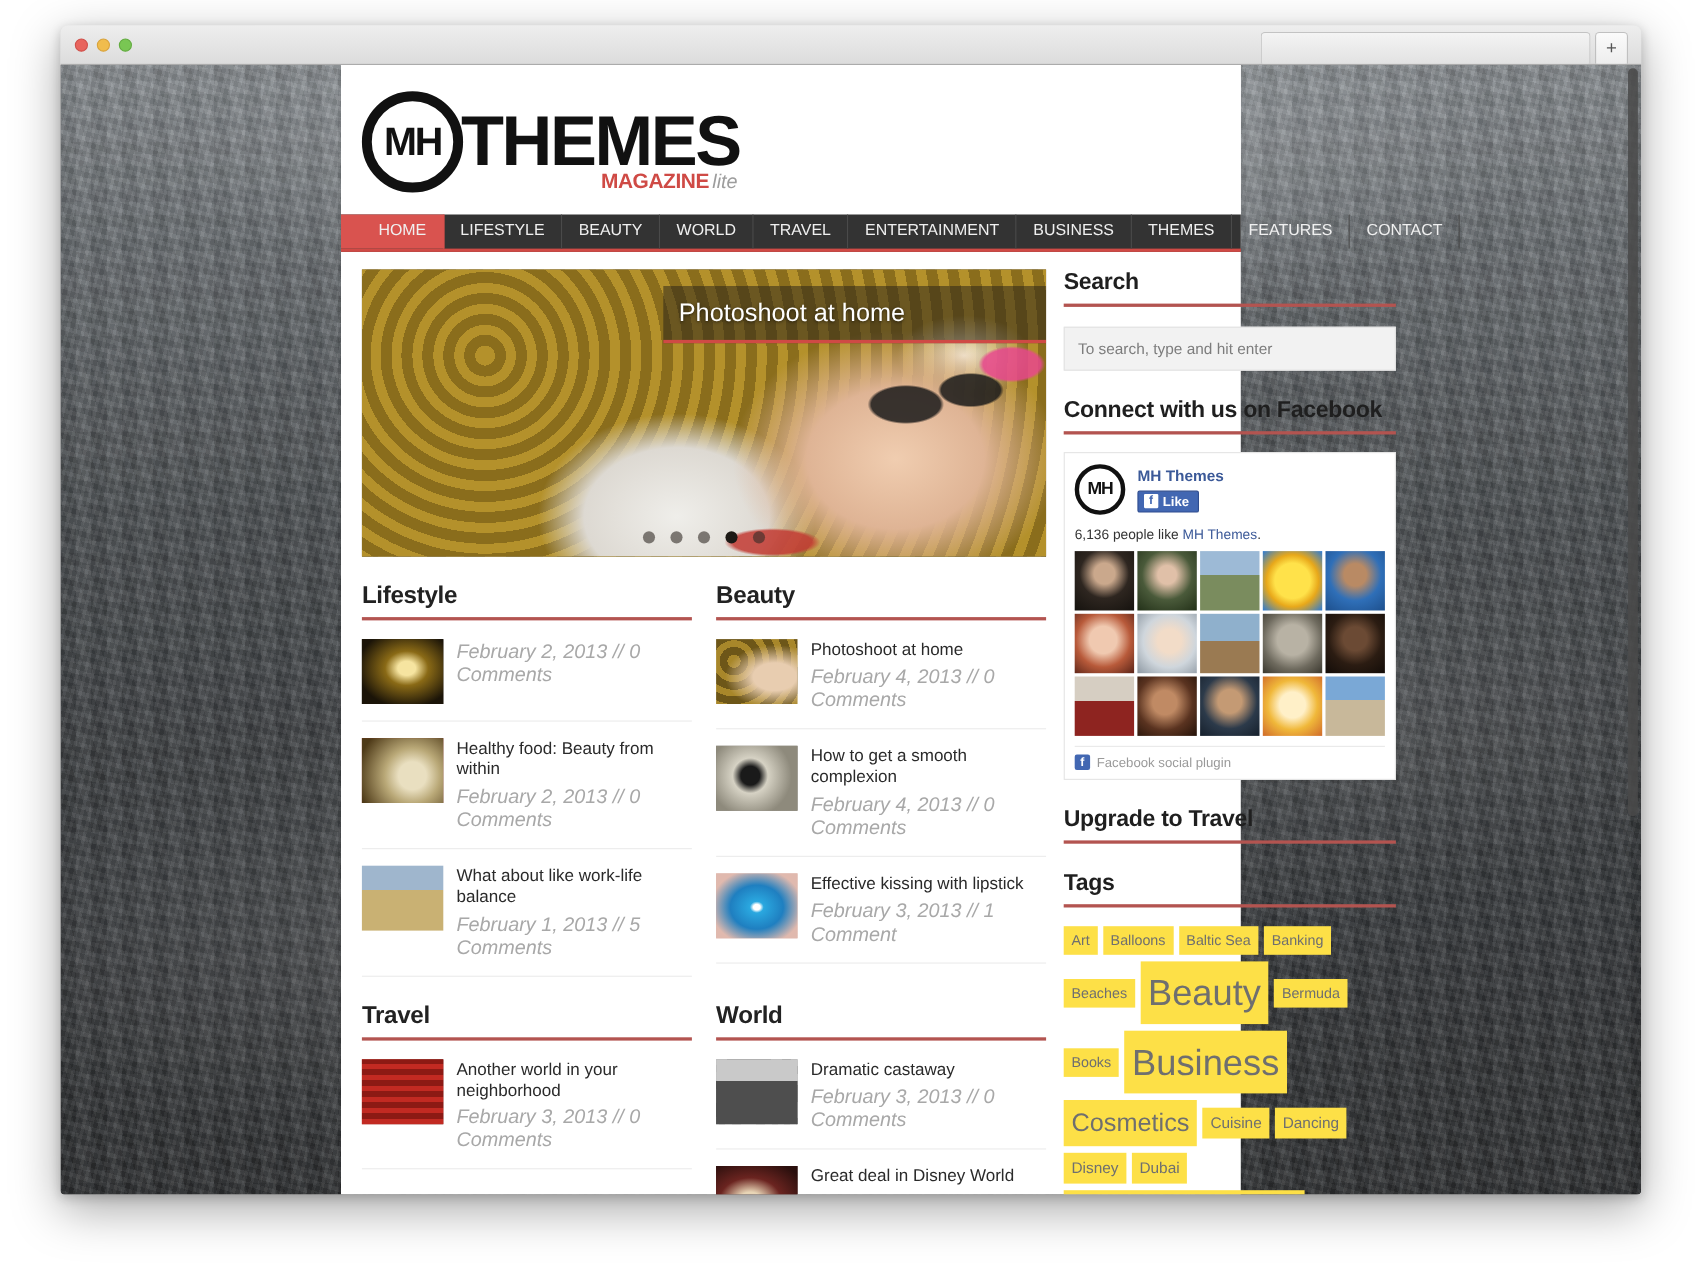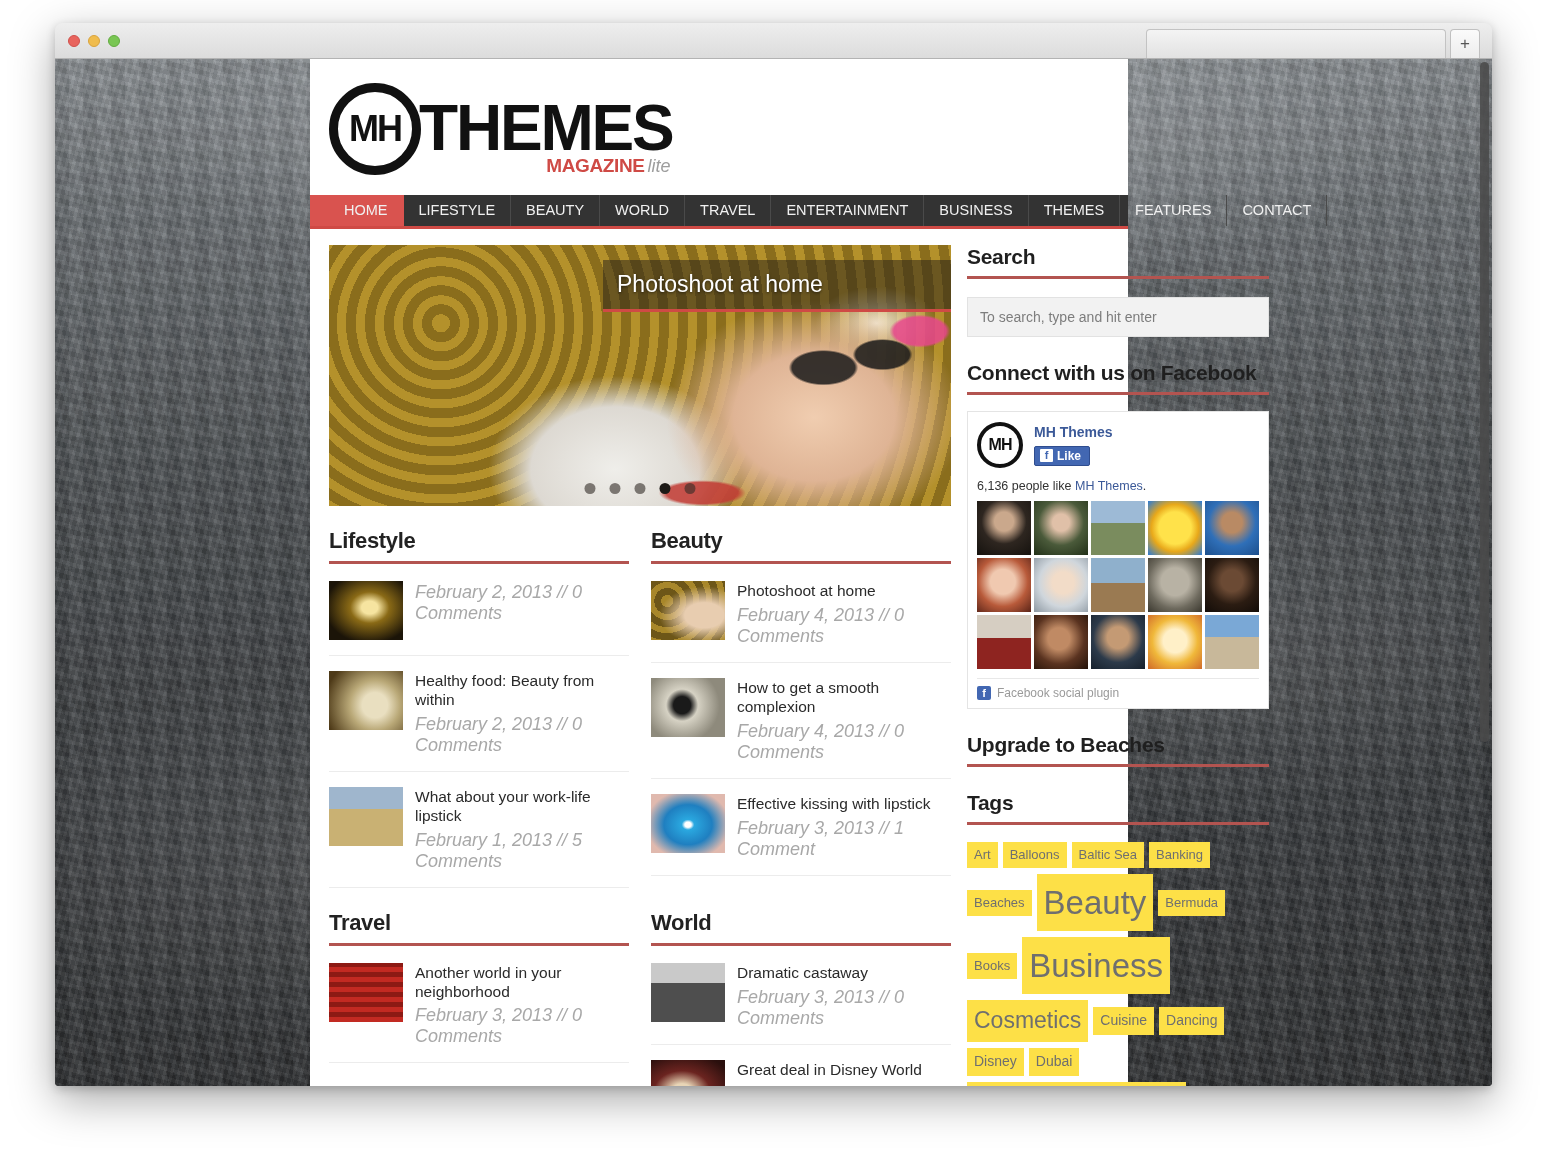--- a/index.html
+++ b/index.html
@@ -433,21 +433,21 @@
                   <div class="post-item">
                     <div class="post-thumb th-food"></div>
                     <div class="post-meta-wrap">
                       <div class="post-title">Healthy food: Beauty from within</div>
                       <div class="post-meta">February 2, 2013 // 0 Comments</div>
                     </div>
                   </div>
                   <div class="post-item">
                     <div class="post-thumb th-worklife"></div>
                     <div class="post-meta-wrap">
-                      <div class="post-title">What about your work-life lipstick</div>
+                      <div class="post-title">What about like work-life balance</div>
                       <div class="post-meta">February 1, 2013 // 5 Comments</div>
                     </div>
                   </div>
                 </div>
                 <div class="cat-block">
                   <div class="cat-title">Beauty</div>
                   <div class="cat-rule"></div>
                   <div class="post-item">
                     <div class="post-thumb th-photo"></div>
                     <div class="post-meta-wrap">
@@ -557,21 +557,21 @@
                 </div>
 
               <div class="fb-footer">
                 <span class="fb-f-blue">f</span>
                 <span class="lbl">Facebook social plugin</span>
               </div>
             </div>
           </div>
 
           <div class="widget">
-            <div class="widget-title">Upgrade to Beaches</div>
+            <div class="widget-title">Upgrade to Travel</div>
             <div class="widget-rule"></div>
           </div>
 
           <div class="widget">
             <div class="widget-title">Tags</div>
             <div class="widget-rule"></div>
             <div id="tag-cloud"><a class="tag" href="#" style="font-size: 13px;">Art</a><a class="tag" href="#" style="font-size: 13px;">Balloons</a><a class="tag" href="#" style="font-size: 13px;">Baltic Sea</a><a class="tag" href="#" style="font-size: 13px;">Banking</a><a class="tag" href="#" style="font-size: 13px;">Beaches</a><a class="tag" href="#" style="font-size: 33px;">Beauty</a><a class="tag" href="#" style="font-size: 13px;">Bermuda</a><a class="tag" href="#" style="font-size: 13px;">Books</a><a class="tag" href="#" style="font-size: 33px;">Business</a><a class="tag" href="#" style="font-size: 23px;">Cosmetics</a><a class="tag" href="#" style="font-size: 14px;">Cuisine</a><a class="tag" href="#" style="font-size: 14px;">Dancing</a><a class="tag" href="#" style="font-size: 14px;">Disney</a><a class="tag" href="#" style="font-size: 14px;">Dubai</a><a class="tag" href="#" style="font-size: 33px;">Entertainment</a></div>
           </div>
 
         </aside>

